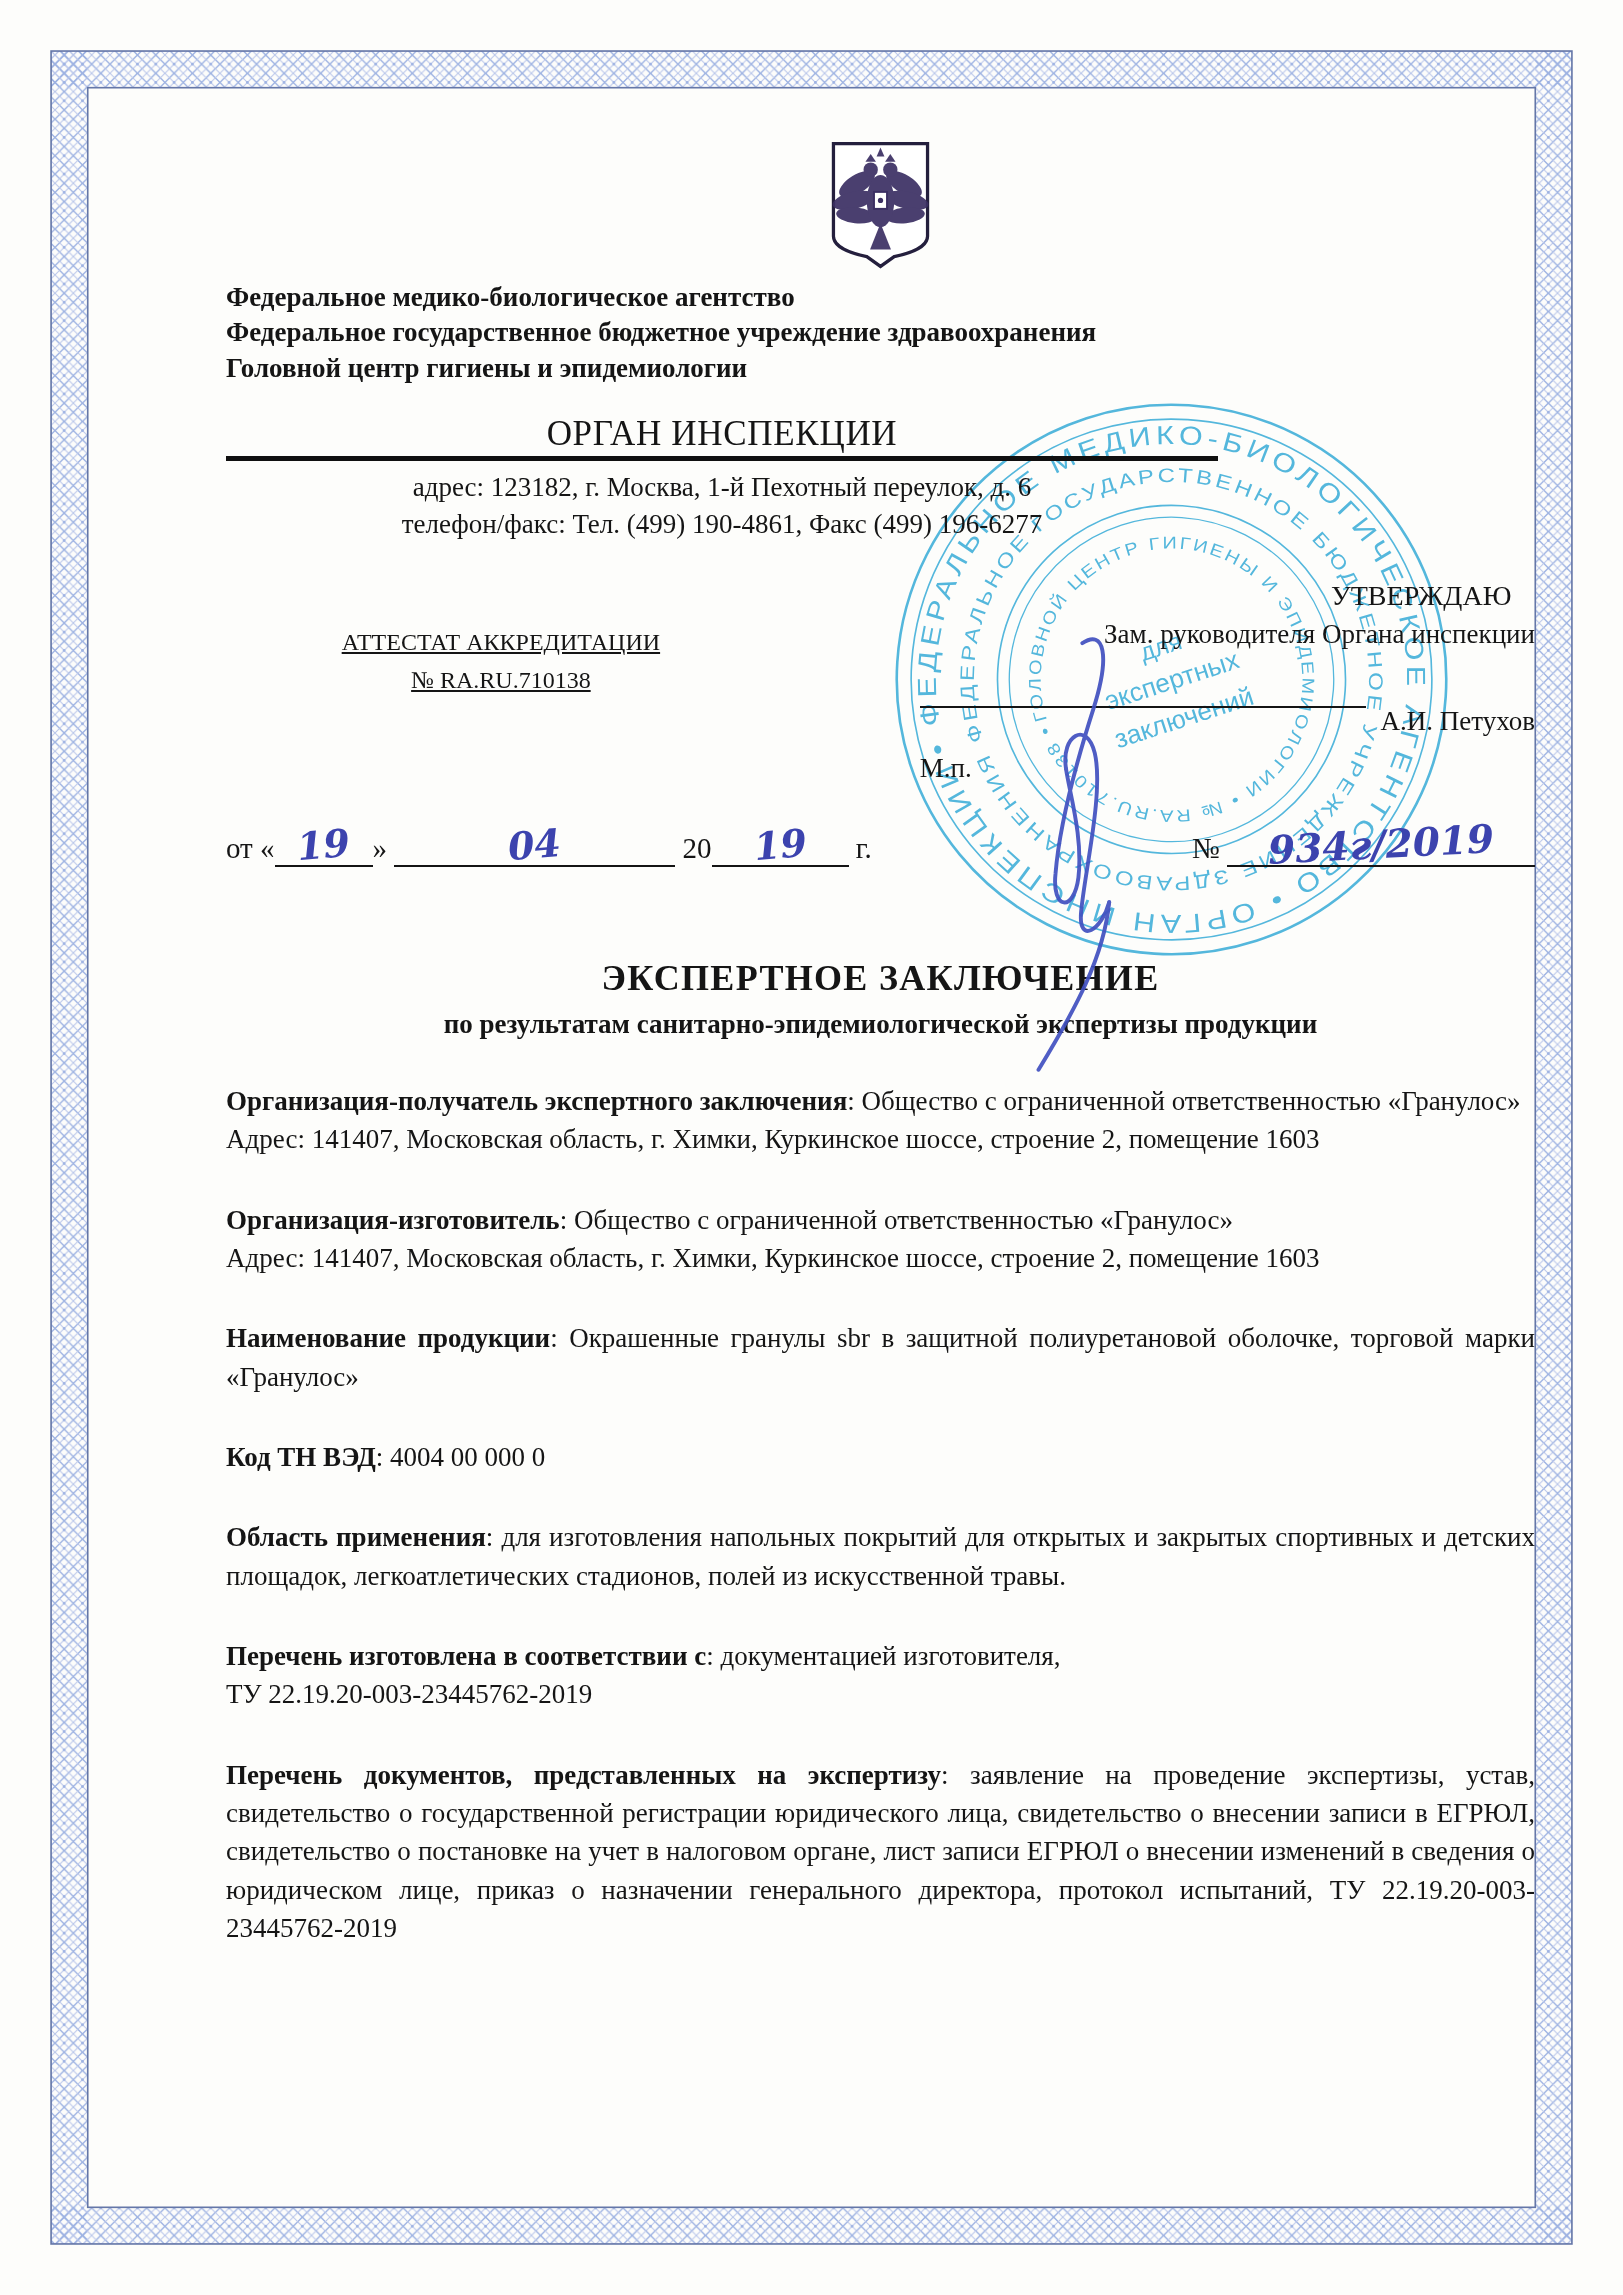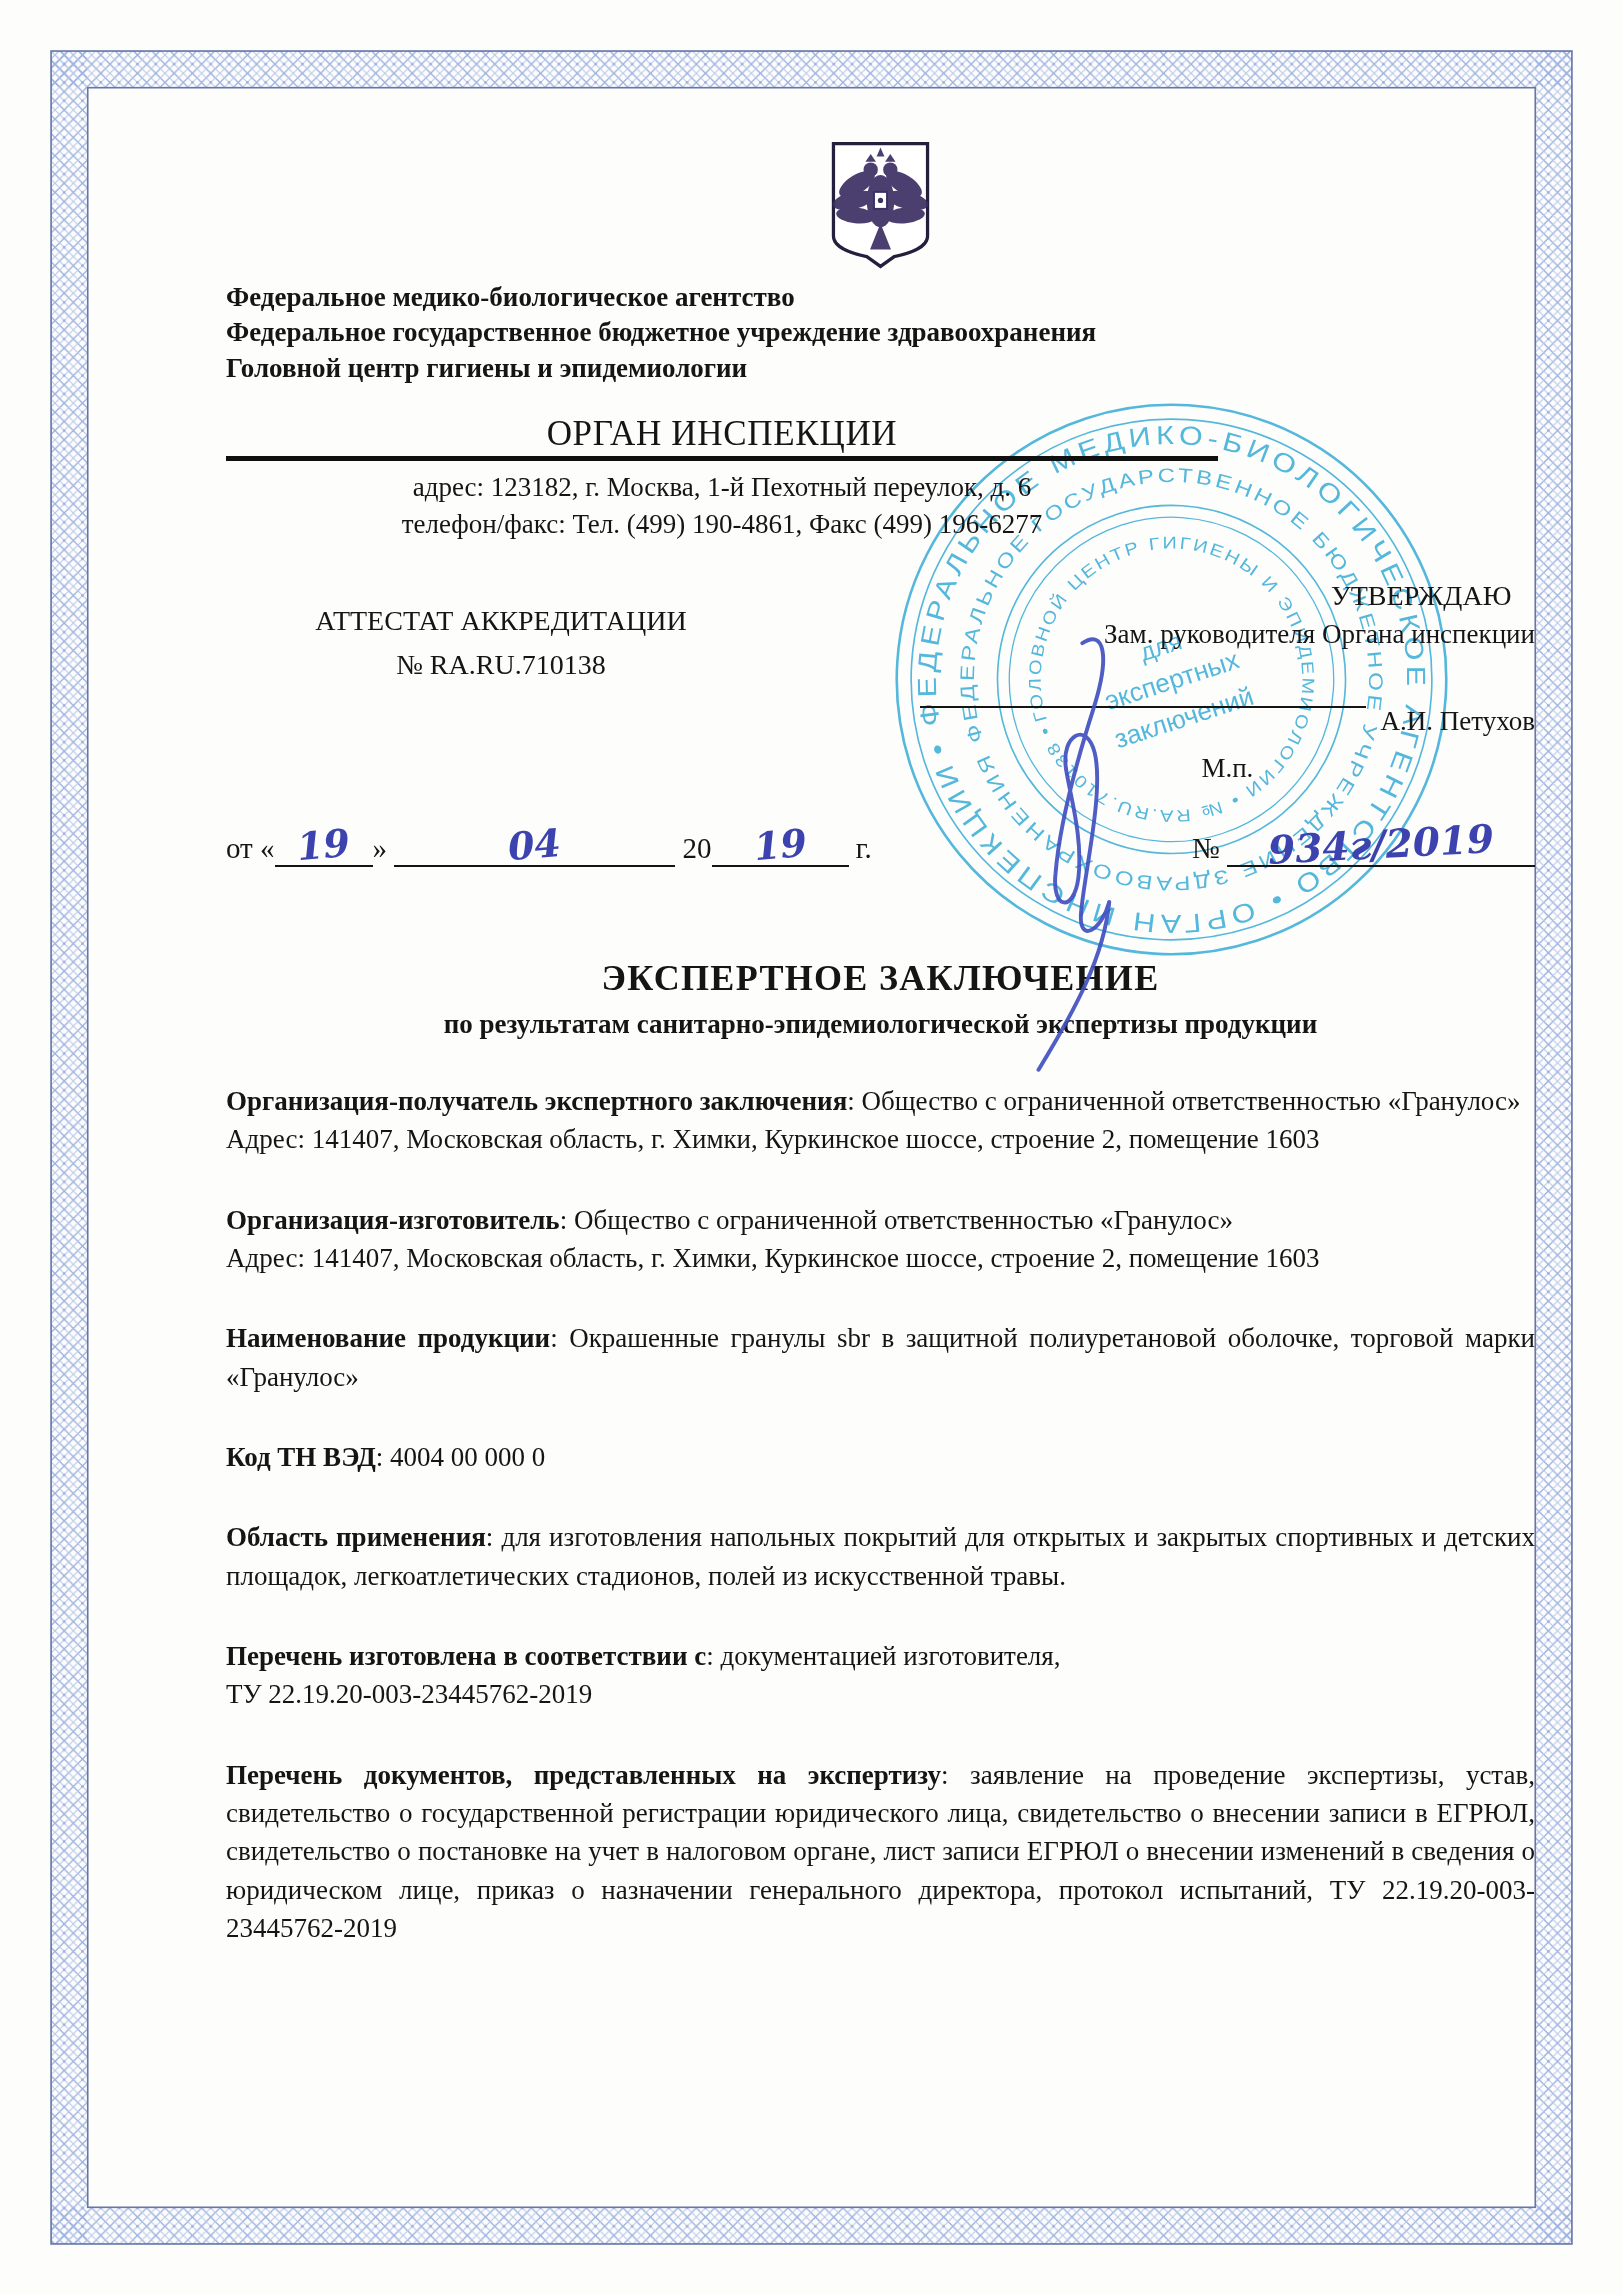--- a/index.html
+++ b/index.html
@@ -9,28 +9,28 @@
   .stamp-svg{position:absolute;left:864px;top:372px;opacity:.82;}
   .sig-svg{position:absolute;left:935px;top:617px;}
   .content{position:absolute;left:226px;top:137px;width:1309px;}
   .emblem{display:block;margin:0 auto 10.5px auto;}
   .hdr{font-weight:bold;font-size:27px;line-height:1.32;text-align:left;}
   .organ-wrap{width:992px;margin-top:27.5px;text-align:center;}
   .organ-title{font-weight:normal;font-size:35px;letter-spacing:0.7px;}
   .rule{height:4.6px;background:#101010;margin:2.6px 0 7.9px 0;}
   .addr{font-size:27px;line-height:1.38;}
   .approval-row{display:flex;justify-content:space-between;margin-top:37px;}
-  .attestat{width:42%;text-align:center;font-size:28px;line-height:1.55;margin-top:19px;}
+  .attestat{width:42%;text-align:center;font-size:24px;line-height:1.55;margin-top:44px;text-decoration:underline;}
   .approve-block{width:47%;font-size:27px;}
   .approve-title{text-align:right;padding-right:23.6px;font-size:28px;}
   .approve-pos{text-align:right;margin-top:6.5px;}
   .sig-row{display:flex;align-items:flex-start;margin-top:56px;}
   .sig-line{flex:1;border-bottom:2.6px solid #141414;height:0;}
   .sig-name{padding-left:14.4px;}
-  .mp{text-align:center;margin-top:15.7px;}
+  .mp{text-align:left;margin-top:15.7px;}
   .date-row{display:flex;justify-content:space-between;margin-top:43px;font-size:29px;align-items:flex-end;}
   .blank{display:inline-block;border-bottom:2.6px solid #141414;text-align:center;}
   .blank.b-day{min-width:98px;}
   .blank.b-month{min-width:281px;}
   .blank.b-year{min-width:137px;}
   .blank.b-num{min-width:308px;}
   .hw{font-family:"DejaVu Serif",serif;font-style:italic;font-weight:bold;color:#3c43ae;}
   .hw-lg{font-size:38px;display:inline-block;transform:rotate(-5deg);line-height:.9;}
   .hw-num{font-size:39px;display:inline-block;transform:rotate(-3deg);line-height:.9;}
   .title-block{margin-top:90px;text-align:center;}

